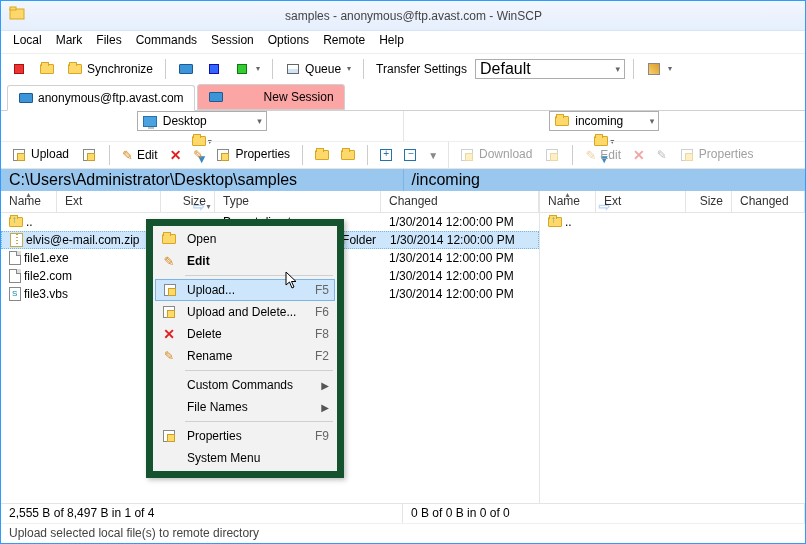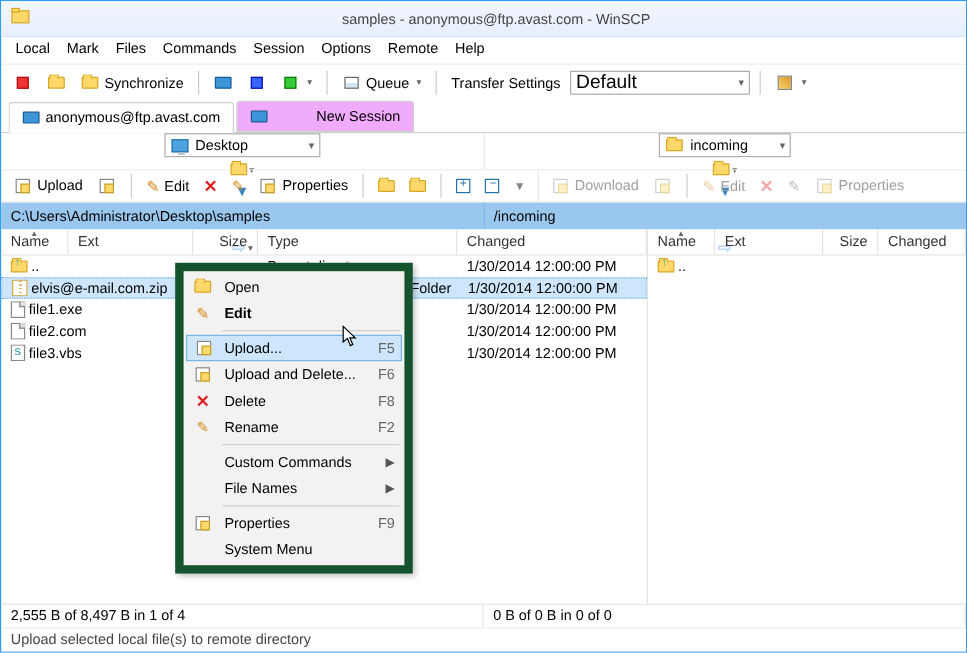--- a/index.html
+++ b/index.html
@@ -14,39 +14,39 @@
   .menubar span { padding: 2px 6px; }
 
   .toolbar { height: 30px; display: flex; align-items: center; padding: 0 6px; gap: 4px; border-top: 1px solid #eee; }
   .tbtn { display: inline-flex; align-items: center; padding: 2px 4px; gap: 4px; }
   .sep { width: 1px; height: 20px; background: #ccc; margin: 0 4px; }
   .combo { border: 1px solid #adadad; padding: 1px 18px 1px 4px; background: #fff; height: 20px; display: inline-flex; align-items: center; position: relative; font-size: 16px; }
   .combo::after { content: "▾"; position: absolute; right: 4px; font-size: 9px; color: #666; }
 
   .tabs { height: 28px; display: flex; align-items: flex-end; padding: 0 6px; gap: 2px; border-bottom: 1px solid #d0d0d0; }
   .tab { display: inline-flex; align-items: center; gap: 4px; padding: 4px 10px; border: 1px solid #d0d0d0; border-bottom: 1px solid #fff; border-top-left-radius: 3px; border-top-right-radius: 3px; background: #fff; position: relative; bottom: -1px; }
-  .tab.inactive { background: #f0abfc; border-bottom: 1px solid #d0d0d0; bottom: 0; gap: 40px; }
+  .tab.inactive { background: #fca5a5; border-bottom: 1px solid #d0d0d0; bottom: 0; gap: 40px; }
 
   .panes { flex: 1; display: flex; overflow: hidden; }
   .pane { flex: 1; display: flex; flex-direction: column; border-right: 1px solid #e4e4e4; }
   .pane:last-child { border-right: none; }
 
   .dirbar { height: 30px; display: flex; align-items: center; padding: 0 6px; gap: 4px; flex-direction: column; }
   .dir-combo { border: 1px solid #adadad; padding: 1px 20px 1px 4px; height: 22px; display: inline-flex; align-items: center; gap: 5px; position: relative; background: #fff; min-width: 130px; }
   .dir-combo::after { content: "▾"; position: absolute; right: 4px; font-size: 9px; color: #666; }
   .navbtn { padding:1px 3px; display:inline-flex; align-items:center; }
   .navarrow { color: #2e9bff; font-weight: bold; font-size: 14px; }
   .navarrow.dim { color: #bcd7f5; }
   .tinycaret { font-size: 8px; color:#666; margin-left:2px; }
 
   .actbar { height: 28px; display: flex; align-items: center; padding: 0 6px; gap: 4px; border-top: 1px solid #eee; border-bottom: 1px solid #e4e4e4; }
   .actbtn { display: inline-flex; align-items: flex-start; gap: 4px; padding: 2px 4px; color:#000;}
   .actbtn.disabled { color: #a0a0a0; }
 
-  .pathbar { height: 22px; background: #9ac7ee; color: #000; display: flex; align-items: center; padding: 0 8px; font-size: 12px; }
+  .pathbar { height: 22px; background: #9ac7ee; color: #000; display: flex; align-items: center; padding: 0 8px; font-size: 16px; }
 
   .headers { height: 22px; display: flex; border-bottom: 1px solid #e4e4e4; }
   .headers div { padding: 3px 8px; border-right: 1px solid #e4e4e4; font-size: 12px; color: #333; position: relative;}
   .sortarr { font-size:8px; position:absolute; top:-1px; left:50%; transform:translateX(-50%); color:#666;}
 
   .filelist { flex: 1; overflow: auto; position: relative; }
   .row { display: flex; height: 18px; align-items: center; }
   .row.sel { background: #cde6fb; border: 1px dotted #7ab5e5; }
   .row > div { padding: 0 8px; white-space: nowrap; overflow: hidden; }
   .c-name { width: 160px; display: flex; align-items: center; gap: 3px; }

